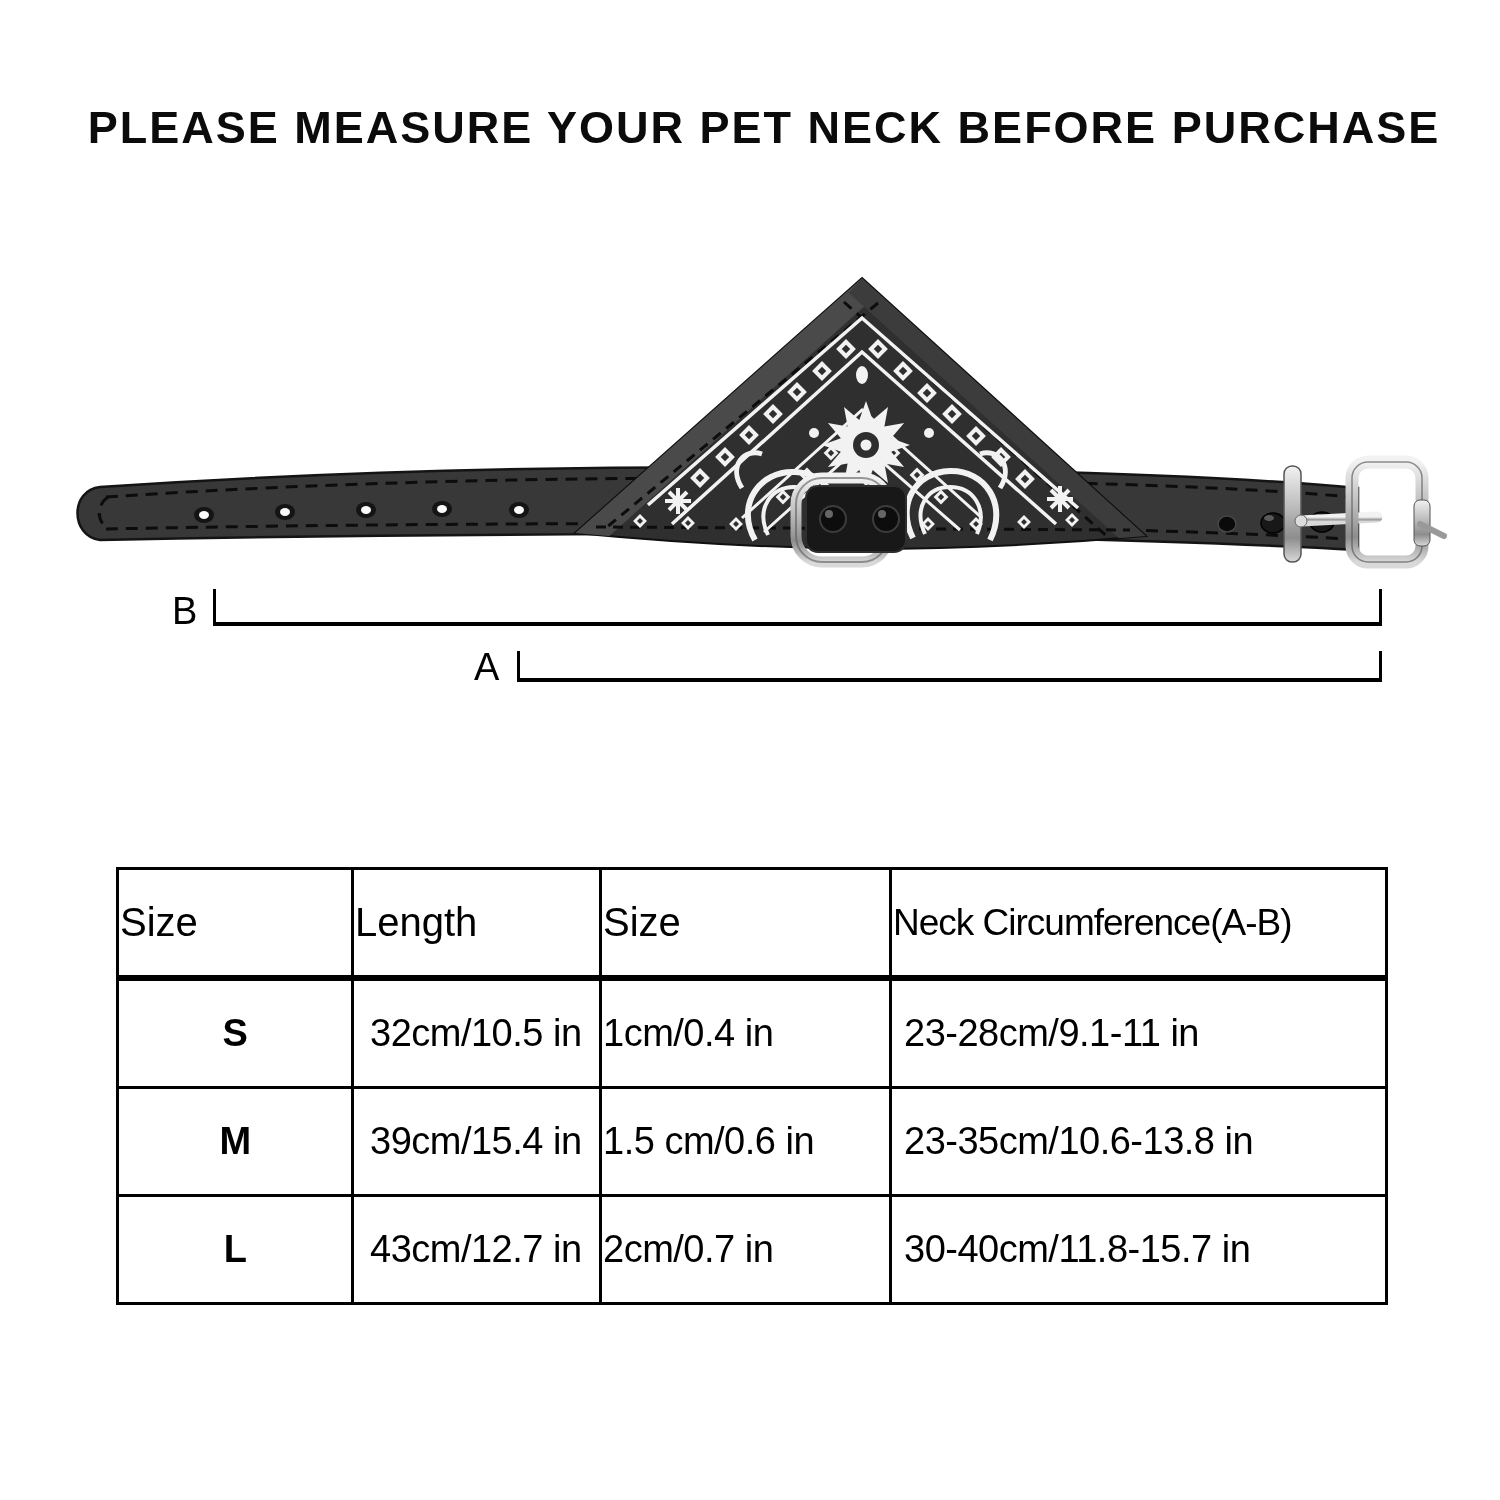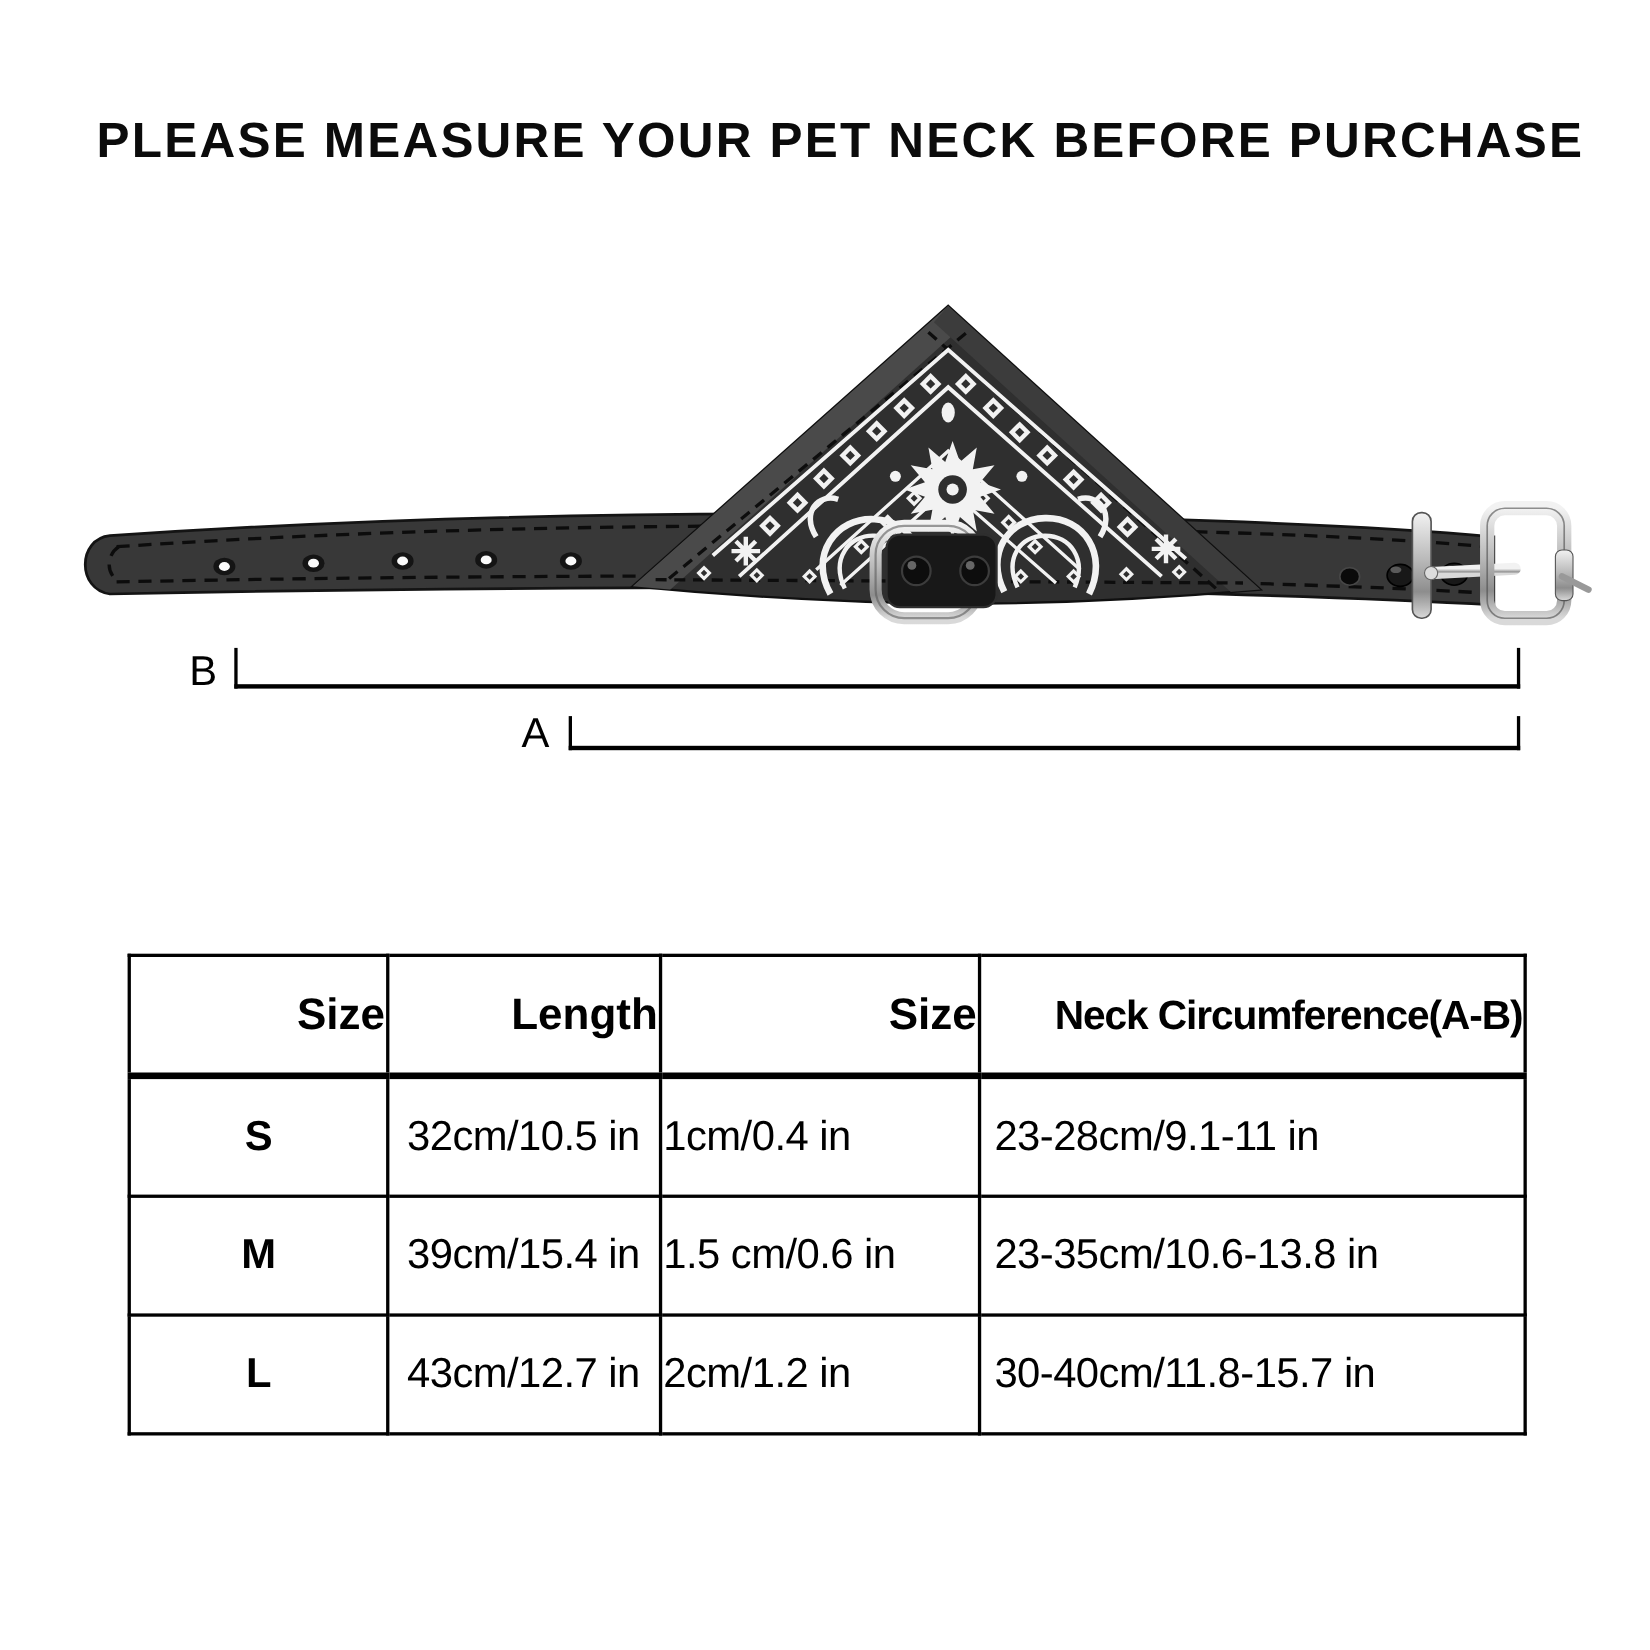--- a/index.html
+++ b/index.html
@@ -20,21 +20,21 @@
   .bracket{position:absolute;border-left:3px solid #000;border-right:3px solid #000;
            border-bottom:4px solid #000;}
   #bracket-b{left:213px;top:589px;width:1163px;height:33px;}
   #bracket-a{left:517px;top:651px;width:859px;height:27px;}
 
   
   .size-table{position:absolute;left:116px;top:867px;width:1269px;
               border-collapse:collapse;table-layout:fixed;}
   .size-table th,.size-table td{border:3px solid #000;height:103px;vertical-align:middle;
               color:#000;overflow:hidden;white-space:nowrap;}
-  .size-table thead th{border-bottom-width:6px;font-size:40px;font-weight:bold;text-align:right;}
+  .size-table thead th{border-bottom-width:6px;font-size:40px;font-weight:normal;text-align:left;}
   .size-table .th-neck{font-size:37px;letter-spacing:-1px;margin-left:20px;}
   .size-table td{font-size:38px;letter-spacing:-0.5px;}
   .c-size{text-align:center;font-weight:bold;font-size:42px;}
   .c-length{text-align:left;padding-left:16px;}
   .c-width{text-align:left;}
   .c-neck{text-align:left;padding-left:12px;}
 </style>
 </head>
 <body>
 
@@ -232,19 +232,19 @@
       </tr>
       <tr>
         <td class="c-size">M</td>
         <td class="c-length">39cm/15.4 in</td>
         <td class="c-width">1.5 cm/0.6 in</td>
         <td class="c-neck">23-35cm/10.6-13.8 in</td>
       </tr>
       <tr>
         <td class="c-size">L</td>
         <td class="c-length">43cm/12.7 in</td>
-        <td class="c-width">2cm/1.2 in</td>
+        <td class="c-width">2cm/0.7 in</td>
         <td class="c-neck">30-40cm/11.8-15.7 in</td>
       </tr>
     </tbody>
   </table>
 
 </div>
 
 </body></html>

